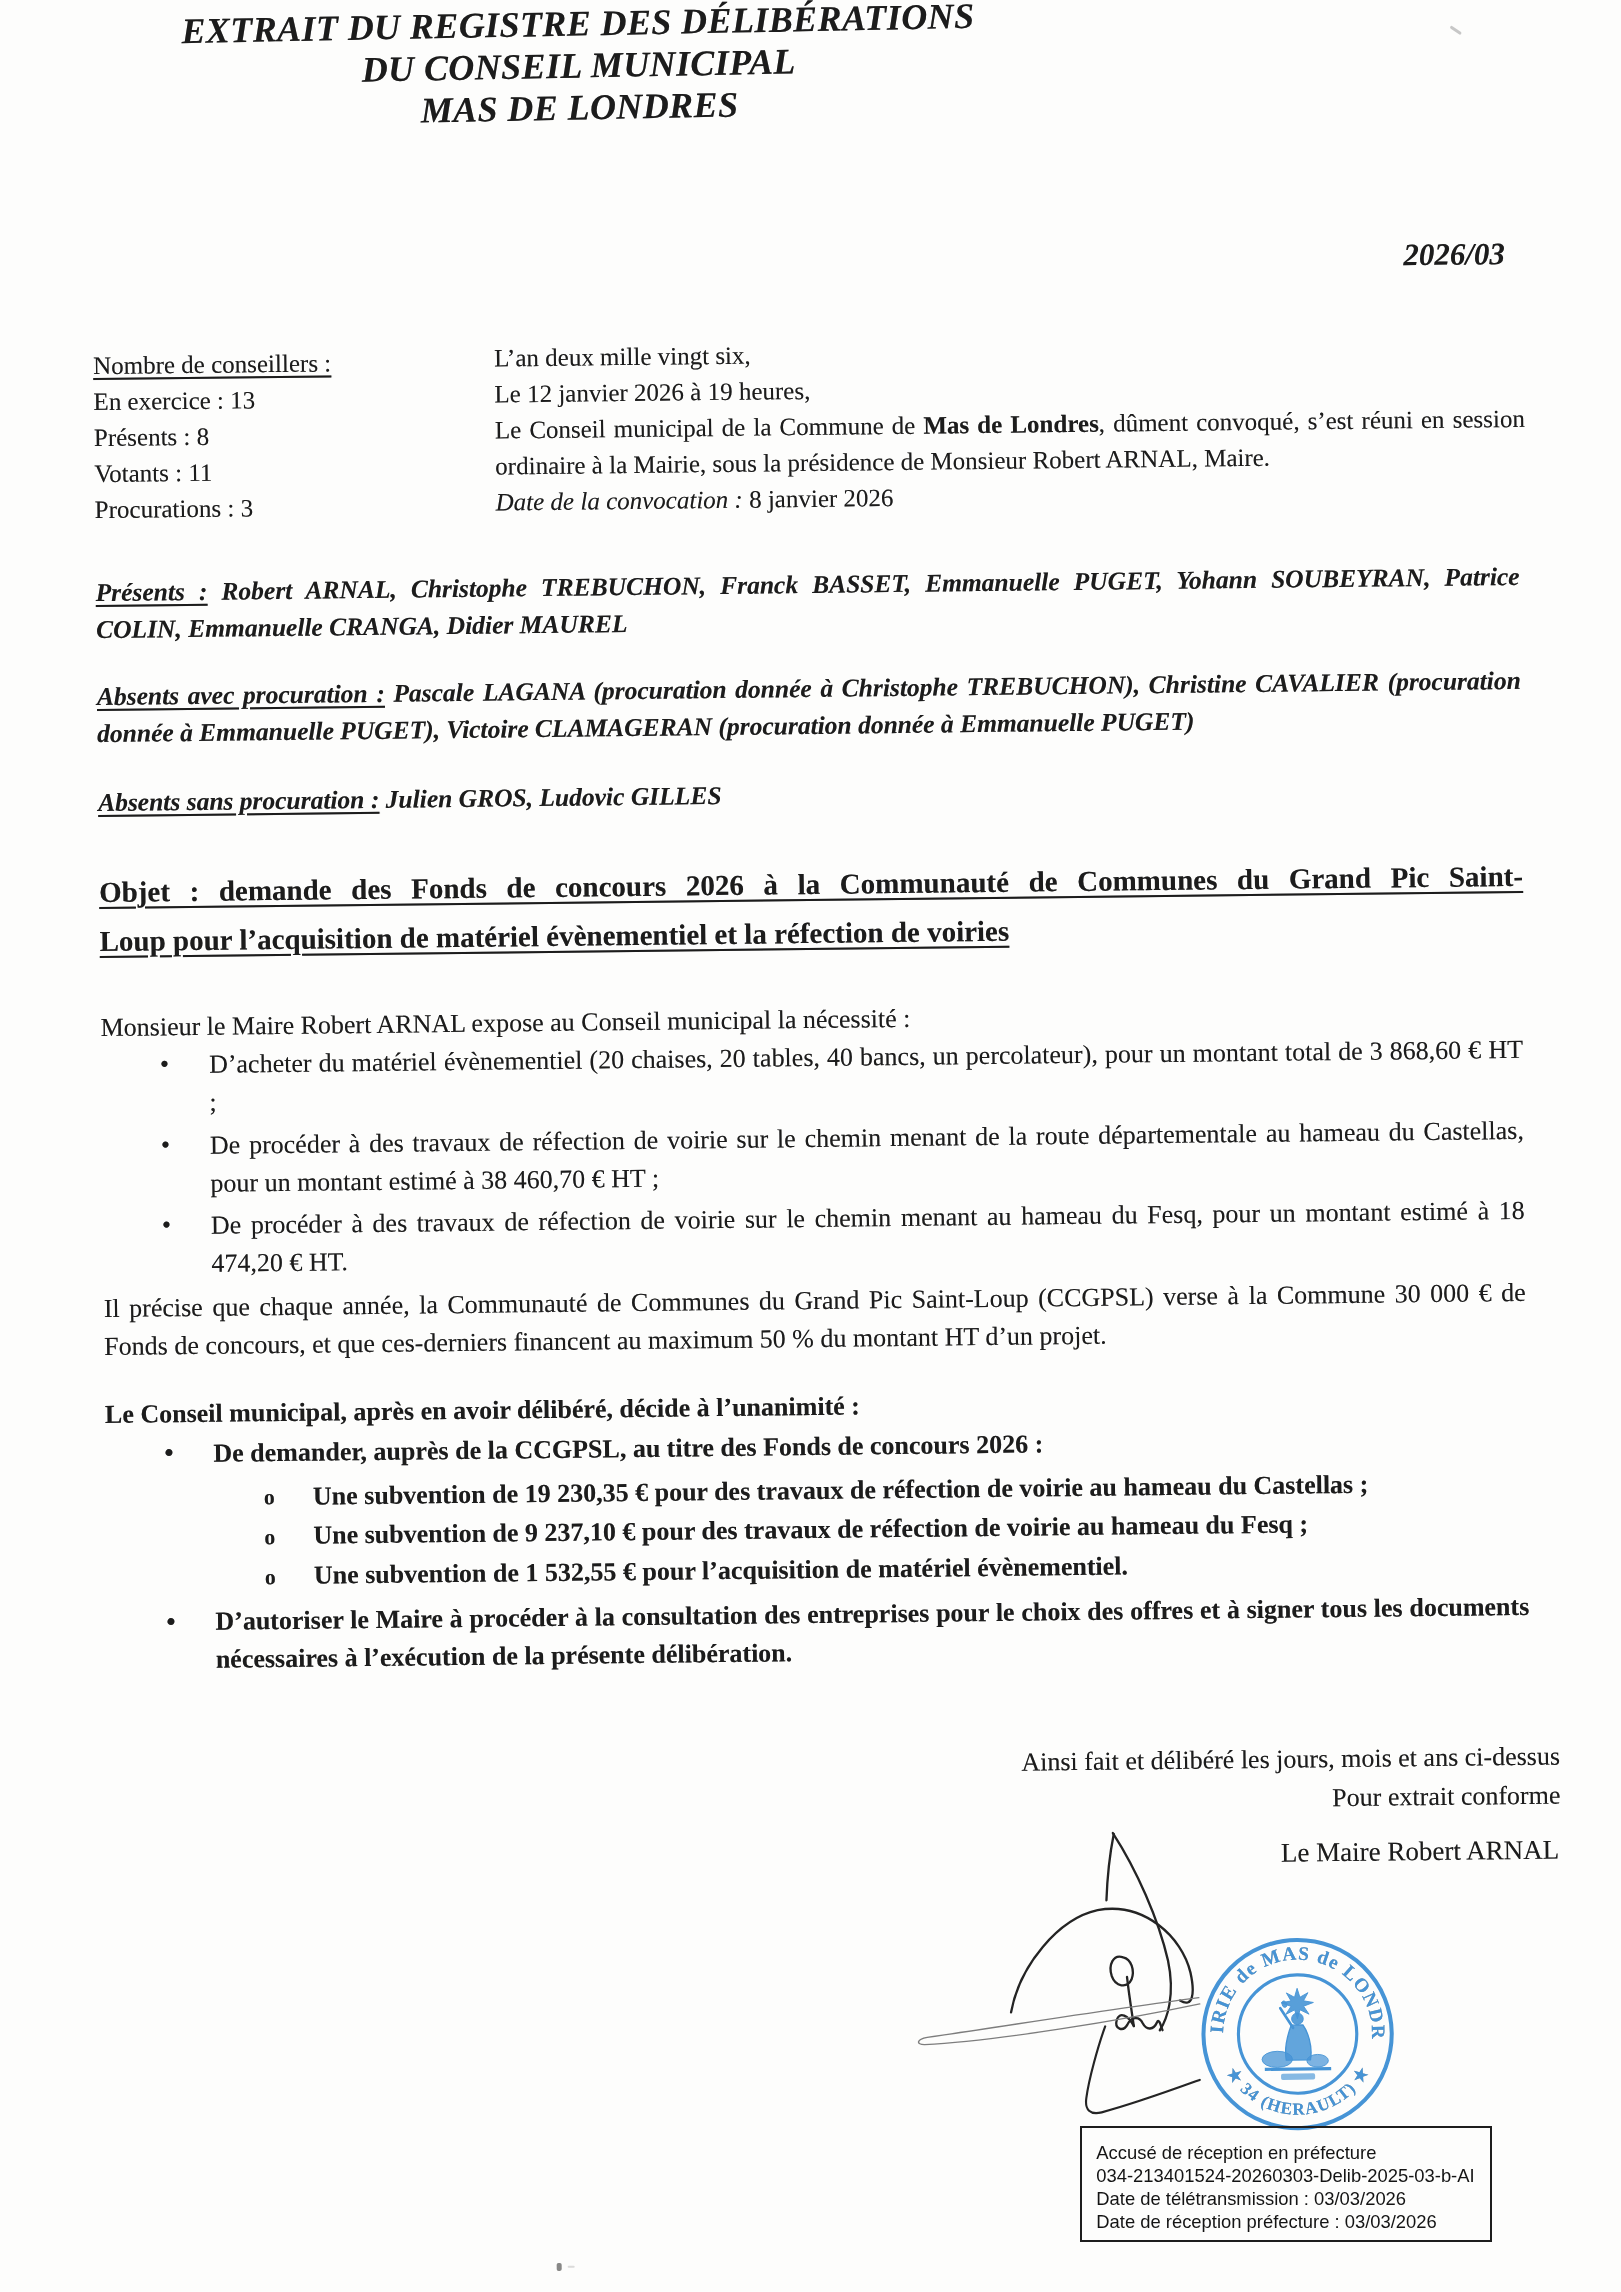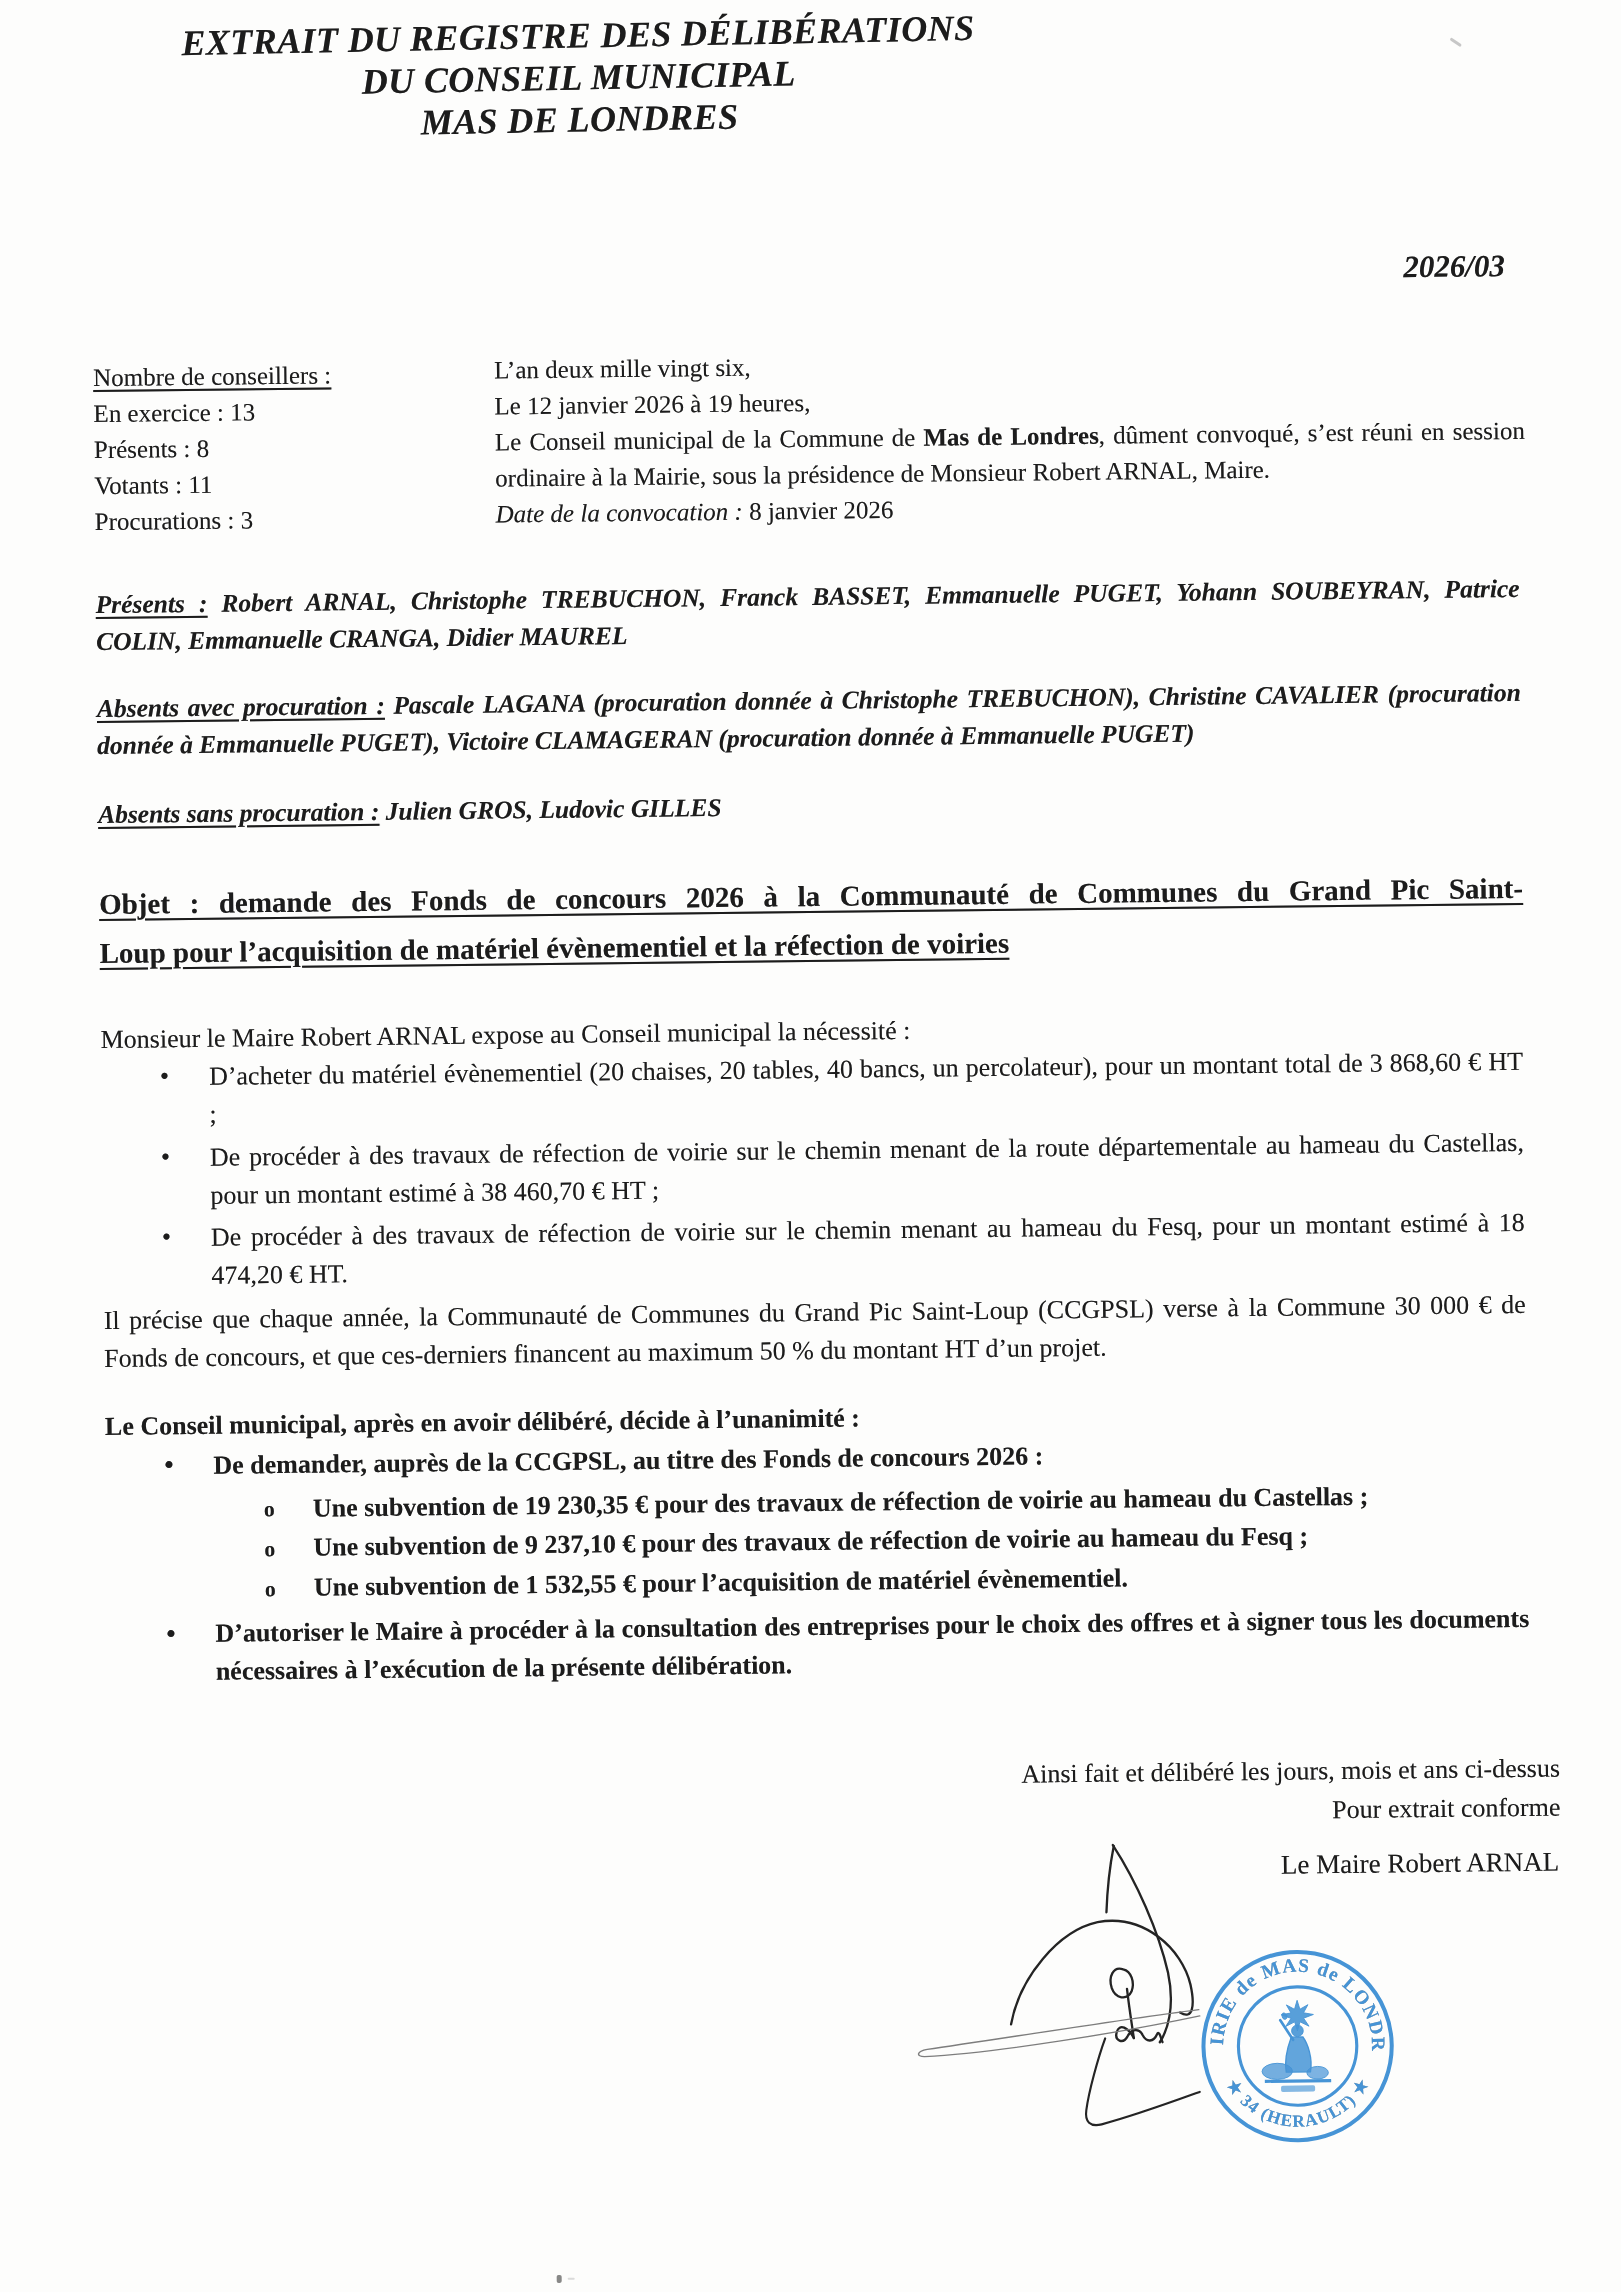--- a/index.html
+++ b/index.html
@@ -3,21 +3,21 @@
 <meta charset="utf-8">
 <title>Extrait du registre des délibérations</title>
 <style>
   html,body{margin:0;padding:0;}
   body{
     width:1621px;height:2293px;position:relative;overflow:hidden;
     background:#fdfdfc;
     font-family:"Liberation Serif","DejaVu Serif",serif;
     color:#1c1c1c;
   }
-  .page{position:absolute;inset:0;margin-top:12px;}
+  .page{position:absolute;inset:0;}
   
   .scan{
     position:absolute;inset:0;
     transform:rotate(-0.65deg);
     transform-origin:811px 1146px;
     text-shadow:0 0 0.5px rgba(30,30,30,.45);
   }
   .b{font-weight:bold;}
   .i{font-style:italic;}
   .ul{text-decoration:underline;text-decoration-thickness:1.8px;text-underline-offset:3.6px;}
@@ -213,14 +213,20 @@
         <path d="M 74,150 L 148,150" stroke-width="3.5" fill="none"></path>
         <rect x="92" y="155" width="38" height="7" rx="2" fill-opacity=".65" stroke="none"></rect>
       </g>
     </svg>
 
     <div class="artifact a1"></div>
     <div class="artifact a2"></div>
     <div class="artifact a3"></div>
   </div>
 
+  <div class="receipt">
+    <div>Accusé de réception en préfecture</div>
+    <div>034-213401524-20260303-Delib-2025-03-b-AI</div>
+    <div>Date de télétransmission : 03/03/2026</div>
+    <div>Date de réception préfecture : 03/03/2026</div>
+  </div>
 </div>
 
 
 </body></html>

